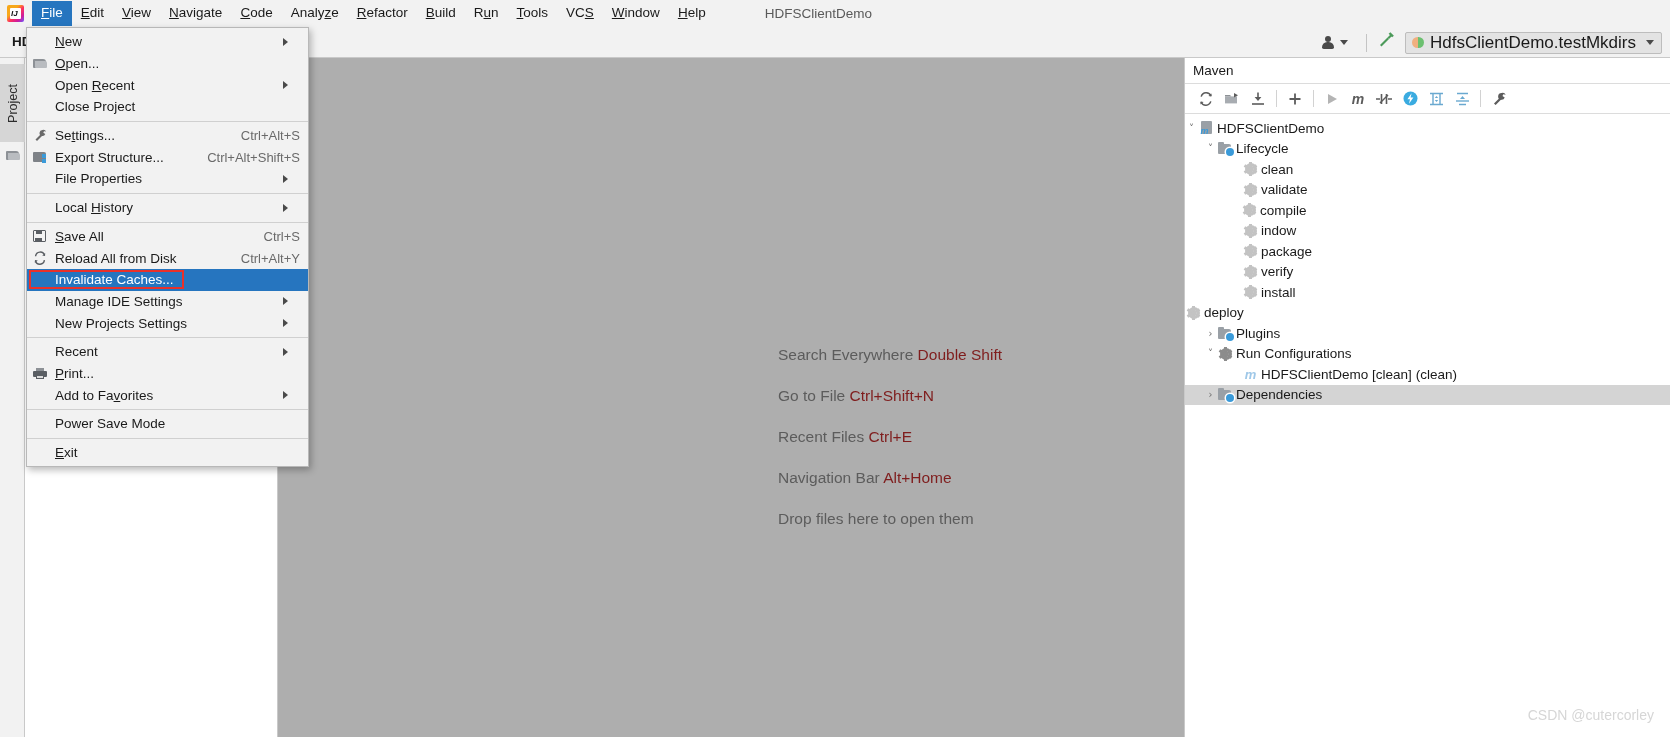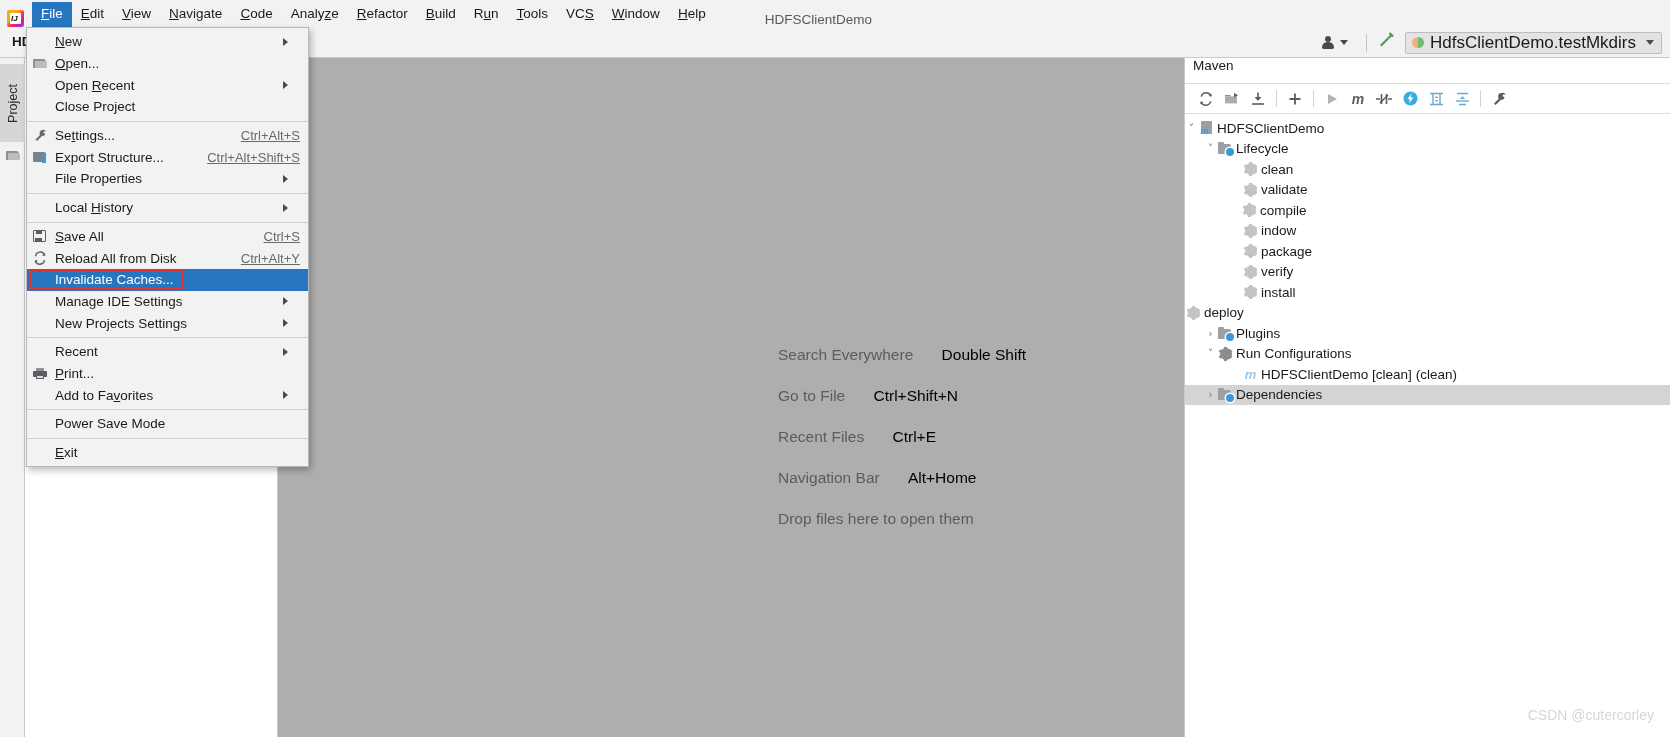--- a/index.html
+++ b/index.html
@@ -8,21 +8,21 @@
     font-family: "Liberation Sans", sans-serif;
     background: #f2f2f2;
     overflow: hidden;
     -webkit-font-smoothing: antialiased;
   }
   #app { position: relative; width: 1670px; height: 737px; background: #f2f2f2; }
 
   
   .menubar {
     position: absolute; top: 0; left: 0; width: 1670px; height: 27px;
-    background: #f2f2f2; display: flex; align-items: flex-end;
+    background: #f2f2f2; display: flex; align-items: center;
   }
   .ij-logo {
     width: 17px; height: 17px; margin-left: 7px; margin-right: 8px;
     position: relative; flex: 0 0 auto;
   }
   .ij-logo .lb {
     position: absolute; inset: 0; border-radius: 2px;
     background: linear-gradient(135deg,#f7a81b 0%,#f7a81b 36%,#fe315d 55%,#cf1b9b 78%,#6b57ff 100%);
   }
   .ij-logo .lw {
@@ -110,30 +110,30 @@
 
   
   .editor {
     position: absolute; top: 58px; left: 278px; width: 906px; height: 679px;
     background: #aeaeae;
   }
   .hints { position: absolute; left: 500px; top: 288px; }
   .hint-row {
     font-size: 15.5px; color: #5c5c5c; margin-bottom: 23px; white-space: nowrap;
   }
-  .hint-row .k { color: #000000; margin-left: 24px; }
+  .hint-row .k { color: #7f1d1d; }
 
   
   .maven {
     position: absolute; top: 58px; left: 1184px; width: 486px; height: 679px;
     background: #ffffff; border-left: 1px solid #c9c9c9;
   }
   .maven-head {
     height: 26px; border-bottom: 1px solid #dcdcdc; background: #fff;
-    display: flex; padding-left: 8px;
+    display: flex; align-items: center; padding-left: 8px;
   }
   .maven-head span { font-size: 13.5px; color: #1a1a1a; }
   .maven-tb {
     height: 30px; border-bottom: 1px solid #dcdcdc; background: #fff;
     display: flex; align-items: center; padding-left: 8px; gap: 0px;
   }
   .mtb-btn {
     width: 26px; height: 24px; display: flex; align-items: center;
     justify-content: center; cursor: default;
   }
@@ -210,21 +210,21 @@
     padding-left: 28px; padding-right: 8px; font-size: 13.5px; color: #1a1a1a;
     cursor: default; white-space: nowrap;
   }
   .pitem.hl { background: #2675bf; color: #fff; }
   .pitem u { text-decoration: underline; text-underline-offset: 1px; }
   .pitem .pico {
     position: absolute; left: 6px; top: 0; height: 100%;
     display: flex; align-items: center;
   }
   .pitem .sc {
-    margin-left: auto; font-size: 13px; color: #6a6a6a; padding-left: 18px; text-decoration: underline;
+    margin-left: auto; font-size: 13px; color: #6a6a6a; padding-left: 18px;
   }
   .pitem .arrow {
     margin-left: auto; width: 0; height: 0; padding-left: 12px;
     border-top: 4px solid transparent; border-bottom: 4px solid transparent;
     border-left: 5px solid #4a4a4a;
   }
   .psep { height: 1px; background: #d0d0d0; margin: 3px 0; }
 
   .redbox {
     position: absolute; left: 2px; top: 1px; width: 155px; height: 19px;

